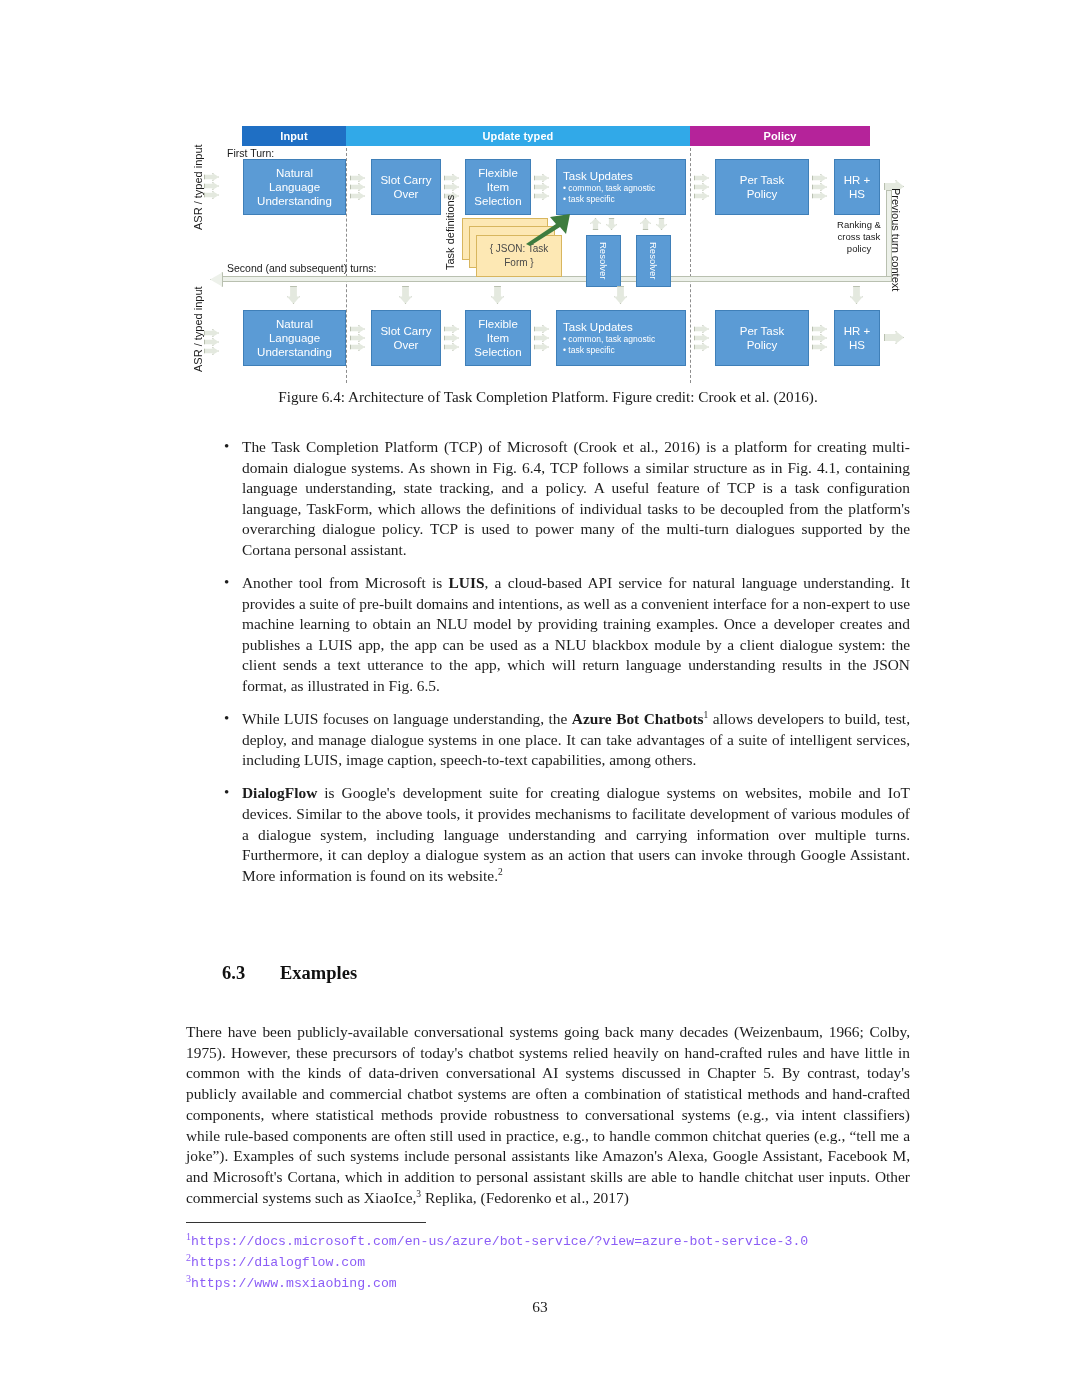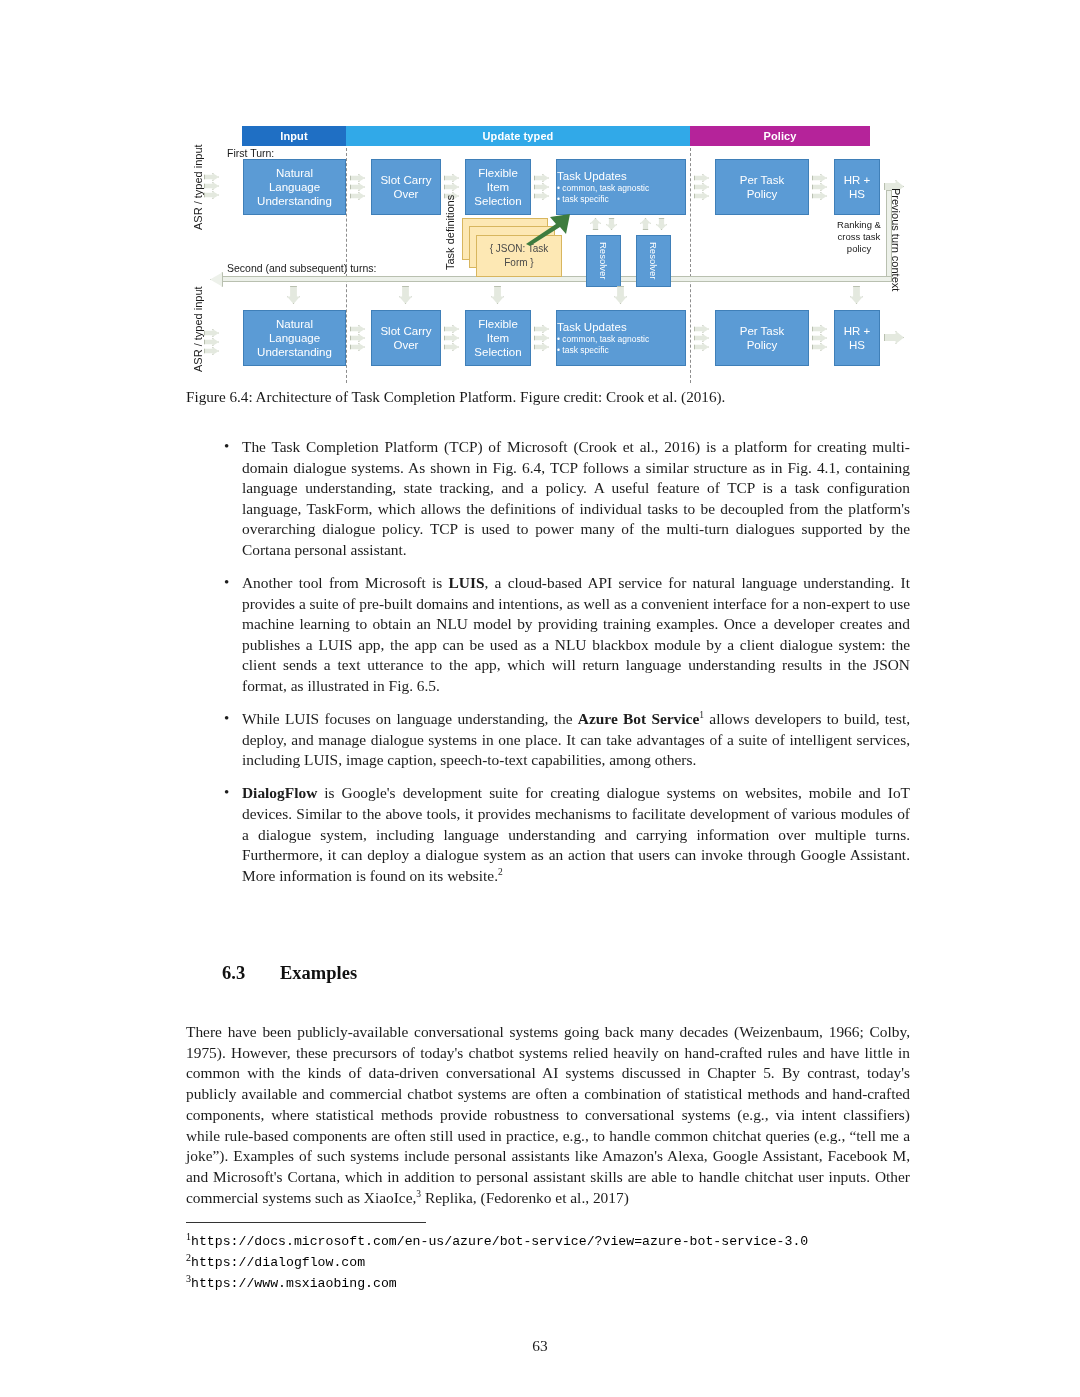--- a/index.html
+++ b/index.html
@@ -70,21 +70,21 @@
     display: flex;
     flex-direction: column;
     align-items: center;
     justify-content: center;
     text-align: center;
     box-sizing: border-box;
   }
   .pbox.left-align {
     align-items: flex-start;
     text-align: left;
-    padding-left: 0;
+    padding-left: 6px;
   }
   .pbox .sub {
     font-size: 8.5px;
     line-height: 11px;
   }
   .pbox .ttl { font-size: 11.5px; }
 
   
   .resolver {
     position: absolute;
@@ -211,20 +211,21 @@
     text-align: center;
     white-space: normal;
   }
 
   
   .caption {
     position: absolute;
     left: 186px;
     top: 388px;
     width: 724px;
+    text-align: center;
     font-family: "Liberation Serif", serif;
     font-size: 15.2px;
     color: #1a1a1a;
   }
 
   
   .body-col {
     position: absolute;
     left: 186px;
     top: 437px;
@@ -289,40 +290,39 @@
   .footnotes {
     position: absolute;
     left: 186px;
     top: 1231px;
     width: 724px;
   }
   .footnotes .fn {
     font-family: "Liberation Mono", monospace;
     font-size: 13.2px;
     line-height: 21px;
-    color: #000000;
+    color: #8b5cf6;
     white-space: nowrap;
   }
   .footnotes .fn .mark {
     font-family: "Liberation Serif", serif;
     font-size: 10px;
     vertical-align: super;
     line-height: 0;
   }
 
   .page-number {
     position: absolute;
     left: 0;
     top: 1298px;
     width: 1080px;
     text-align: center;
     font-family: "Liberation Serif", serif;
     font-size: 15.4px;
     color: #1c1c1c;
-    margin-top: 39px;
   }
 </style>
 </head>
 <body>
 
 <div class="page">
 
   <div class="figure-wrap">
     <div class="fig-canvas">
 
@@ -524,21 +524,21 @@
 
   <div class="body-col">
     <ul class="bullets">
       <li>
         <span>The Task Completion Platform (TCP) of Microsoft (Crook et al., 2016) is a platform for creating multi-domain dialogue systems. As shown in Fig. 6.4, TCP follows a similar structure as in Fig. 4.1, containing language understanding, state tracking, and a policy. A useful feature of TCP is a task configuration language, TaskForm, which allows the definitions of individual tasks to be decoupled from the platform's overarching dialogue policy. TCP is used to power many of the multi-turn dialogues supported by the Cortana personal assistant.</span>
       </li>
       <li>
         <span>Another tool from Microsoft is </span><span class="bold">LUIS</span><span>, a cloud-based API service for natural language understanding. It provides a suite of pre-built domains and intentions, as well as a convenient interface for a non-expert to use machine learning to obtain an NLU model by providing training examples. Once a developer creates and publishes a LUIS app, the app can be used as a NLU blackbox module by a client dialogue system: the client sends a text utterance to the app, which will return language understanding results in the JSON format, as illustrated in Fig. 6.5.</span>
       </li>
       <li>
-        <span>While LUIS focuses on language understanding, the </span><span class="bold">Azure Bot Service</span><sup>1</sup><span> allows developers to build, test, deploy, and manage dialogue systems in one place. It can take advantages of a suite of intelligent services, including LUIS, image caption, speech-to-text capabilities, among others.</span>
+        <span>While LUIS focuses on language understanding, the </span><span class="bold">Azure Bot Chatbots</span><sup>1</sup><span> allows developers to build, test, deploy, and manage dialogue systems in one place. It can take advantages of a suite of intelligent services, including LUIS, image caption, speech-to-text capabilities, among others.</span>
       </li>
       <li>
         <span class="bold">DialogFlow</span><span> is Google's development suite for creating dialogue systems on websites, mobile and IoT devices. Similar to the above tools, it provides mechanisms to facilitate development of various modules of a dialogue system, including language understanding and carrying information over multiple turns. Furthermore, it can deploy a dialogue system as an action that users can invoke through Google Assistant. More information is found on its website.</span><sup>2</sup>
       </li>
     </ul>
   </div>
 
   <h2 class="section">
     <span class="num">6.3</span><span>Examples</span>
   </h2>

